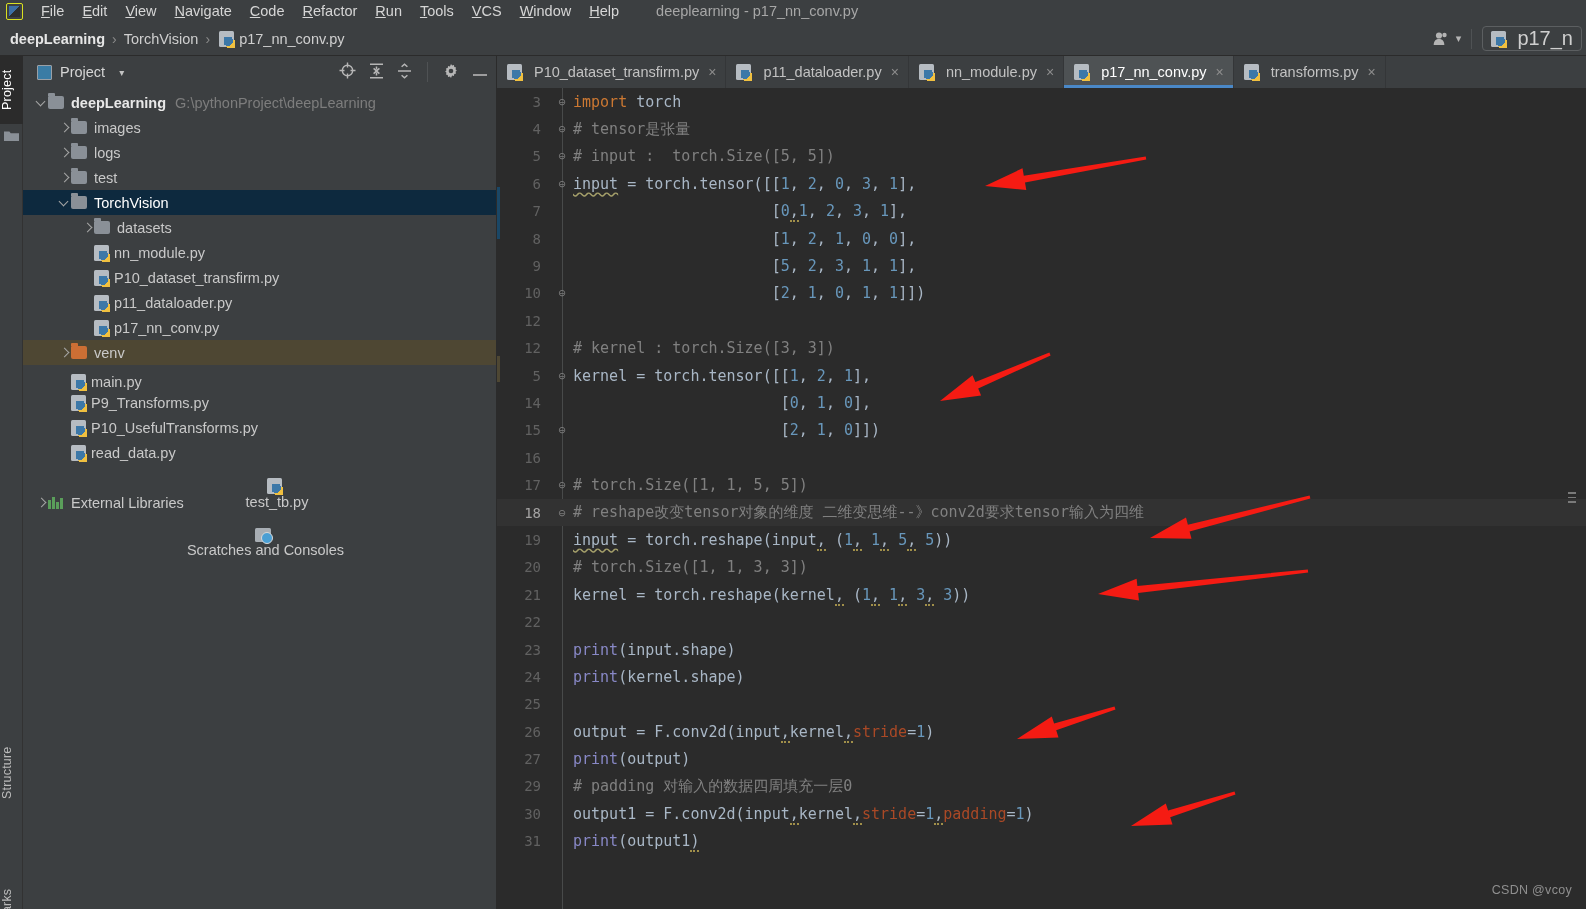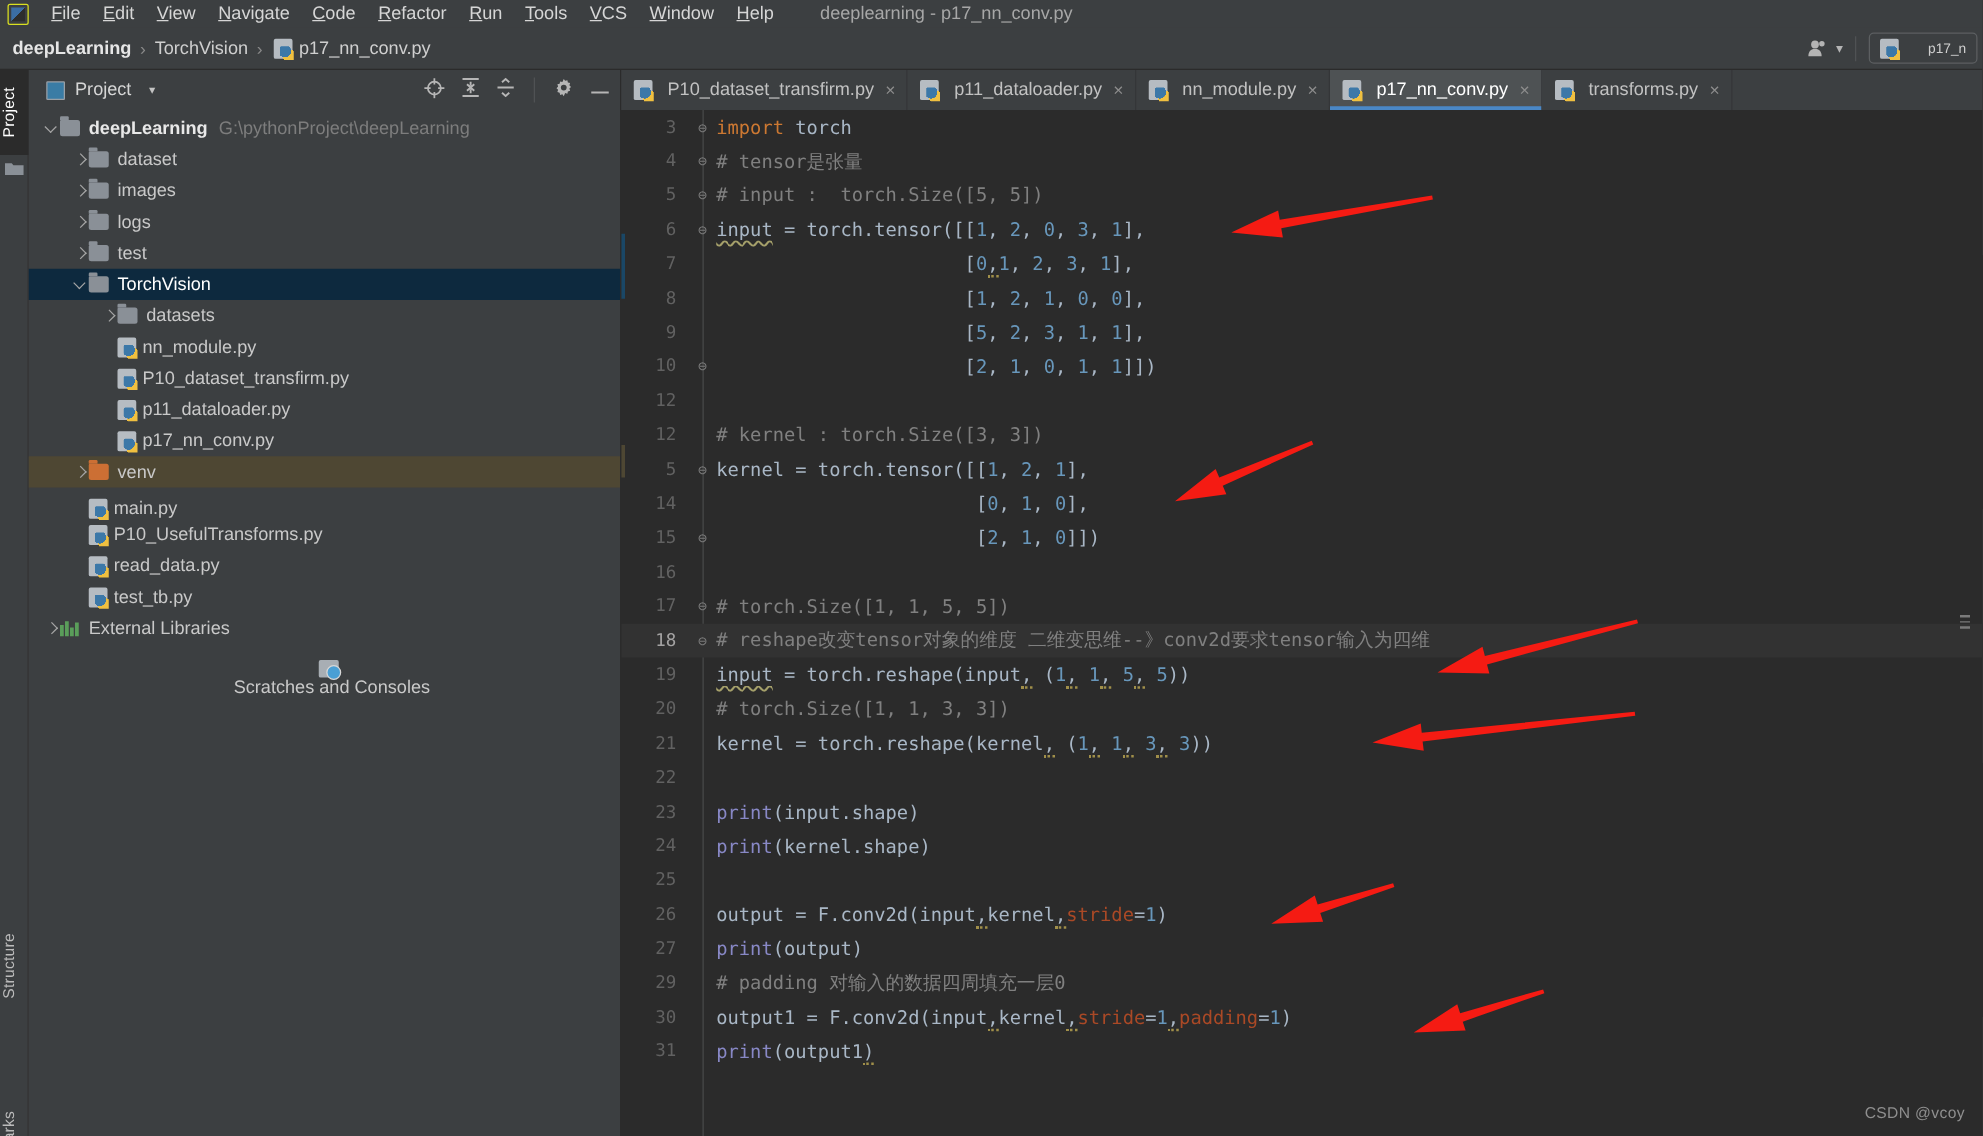--- a/index.html
+++ b/index.html
@@ -38,23 +38,23 @@
     display: flex; align-items: center; font-size: 14.5px;
   }
   .crumb { color: #cfcfcf; white-space: nowrap; }
   .crumb.bold { font-weight: bold; color: #e6e6e6; }
   .crumb-sep { color: #8a8a8a; padding: 0 7px; font-size: 14px; }
   .navbar-left { display: flex; align-items: center; padding-left: 10px; }
   .navbar-right { margin-left: auto; display: flex; align-items: center; padding-right: 4px; }
   .person-icon { display: inline-flex; align-items: center; color: #b4b4b4; margin-right: 6px; }
   .vsep { width: 1px; height: 20px; background: #4f5254; margin: 0 10px; }
   .runconfig {
-    display: flex; align-items: center; gap: 18px;
+    display: flex; align-items: center; gap: 6px;
     border: 1px solid #5c5f61; border-radius: 4px;
-    height: 25px; padding: 0 8px; color: #cfcfcf; font-size: 11px;
+    height: 25px; padding: 0 8px; color: #cfcfcf; font-size: 20px;
     white-space: nowrap; overflow: hidden; max-width: 110px;
   }
 
   
   .toolstrip {
     position: absolute; left: 0; top: 56px; width: 23px; height: 853px;
     background: #3c3f41; border-right: 1px solid #323232;
   }
   .strip-btn {
     position: absolute; left: 0; width: 23px;
@@ -286,25 +286,20 @@
     <div class="tree" id="tree">
         <div class="trow" style="padding-left: 12px;">
           <span class="arrow down"></span>
           <span class="folder"></span>
           <span class="tlabel bold">deepLearning</span>
           <span class="tpath">G:\pythonProject\deepLearning</span>
         </div>
         <div class="trow" style="padding-left: 35px;">
           <span class="arrow right"></span>
           <span class="folder"></span>
-          <span class="tlabel">dataset</span>
-        </div>
-        <div class="trow" style="padding-left: 35px;">
-          <span class="arrow right"></span>
-          <span class="folder"></span>
           <span class="tlabel">images</span>
         </div>
         <div class="trow" style="padding-left: 35px;">
           <span class="arrow right"></span>
           <span class="folder"></span>
           <span class="tlabel">logs</span>
         </div>
         <div class="trow" style="padding-left: 35px;">
           <span class="arrow right"></span>
           <span class="folder"></span>
@@ -346,28 +341,33 @@
           <span class="tlabel">venv</span>
         </div>
         <div class="trow" style="padding-left: 35px; align-items: flex-end;">
           <span class="arrow"></span>
           <span class="pyfile"></span>
           <span class="tlabel">main.py</span>
         </div>
         <div class="trow" style="padding-left: 35px;">
           <span class="arrow"></span>
           <span class="pyfile"></span>
+          <span class="tlabel">P9_Transforms.py</span>
+        </div>
+        <div class="trow" style="padding-left: 35px;">
+          <span class="arrow"></span>
+          <span class="pyfile"></span>
           <span class="tlabel">P10_UsefulTransforms.py</span>
         </div>
         <div class="trow" style="padding-left: 35px;">
           <span class="arrow"></span>
           <span class="pyfile"></span>
           <span class="tlabel">read_data.py</span>
         </div>
-        <div class="trow" style="padding-left: 35px;">
+        <div class="trow" style="padding-left: 35px; flex-direction: column;">
           <span class="arrow"></span>
           <span class="pyfile"></span>
           <span class="tlabel">test_tb.py</span>
         </div>
         <div class="trow" style="padding-left: 12px;">
           <span class="arrow right"></span>
           <span class="libs-icon">
             <i style="height:9px"></i>
             <i style="height:12px"></i>
             <i style="height:7px"></i>

